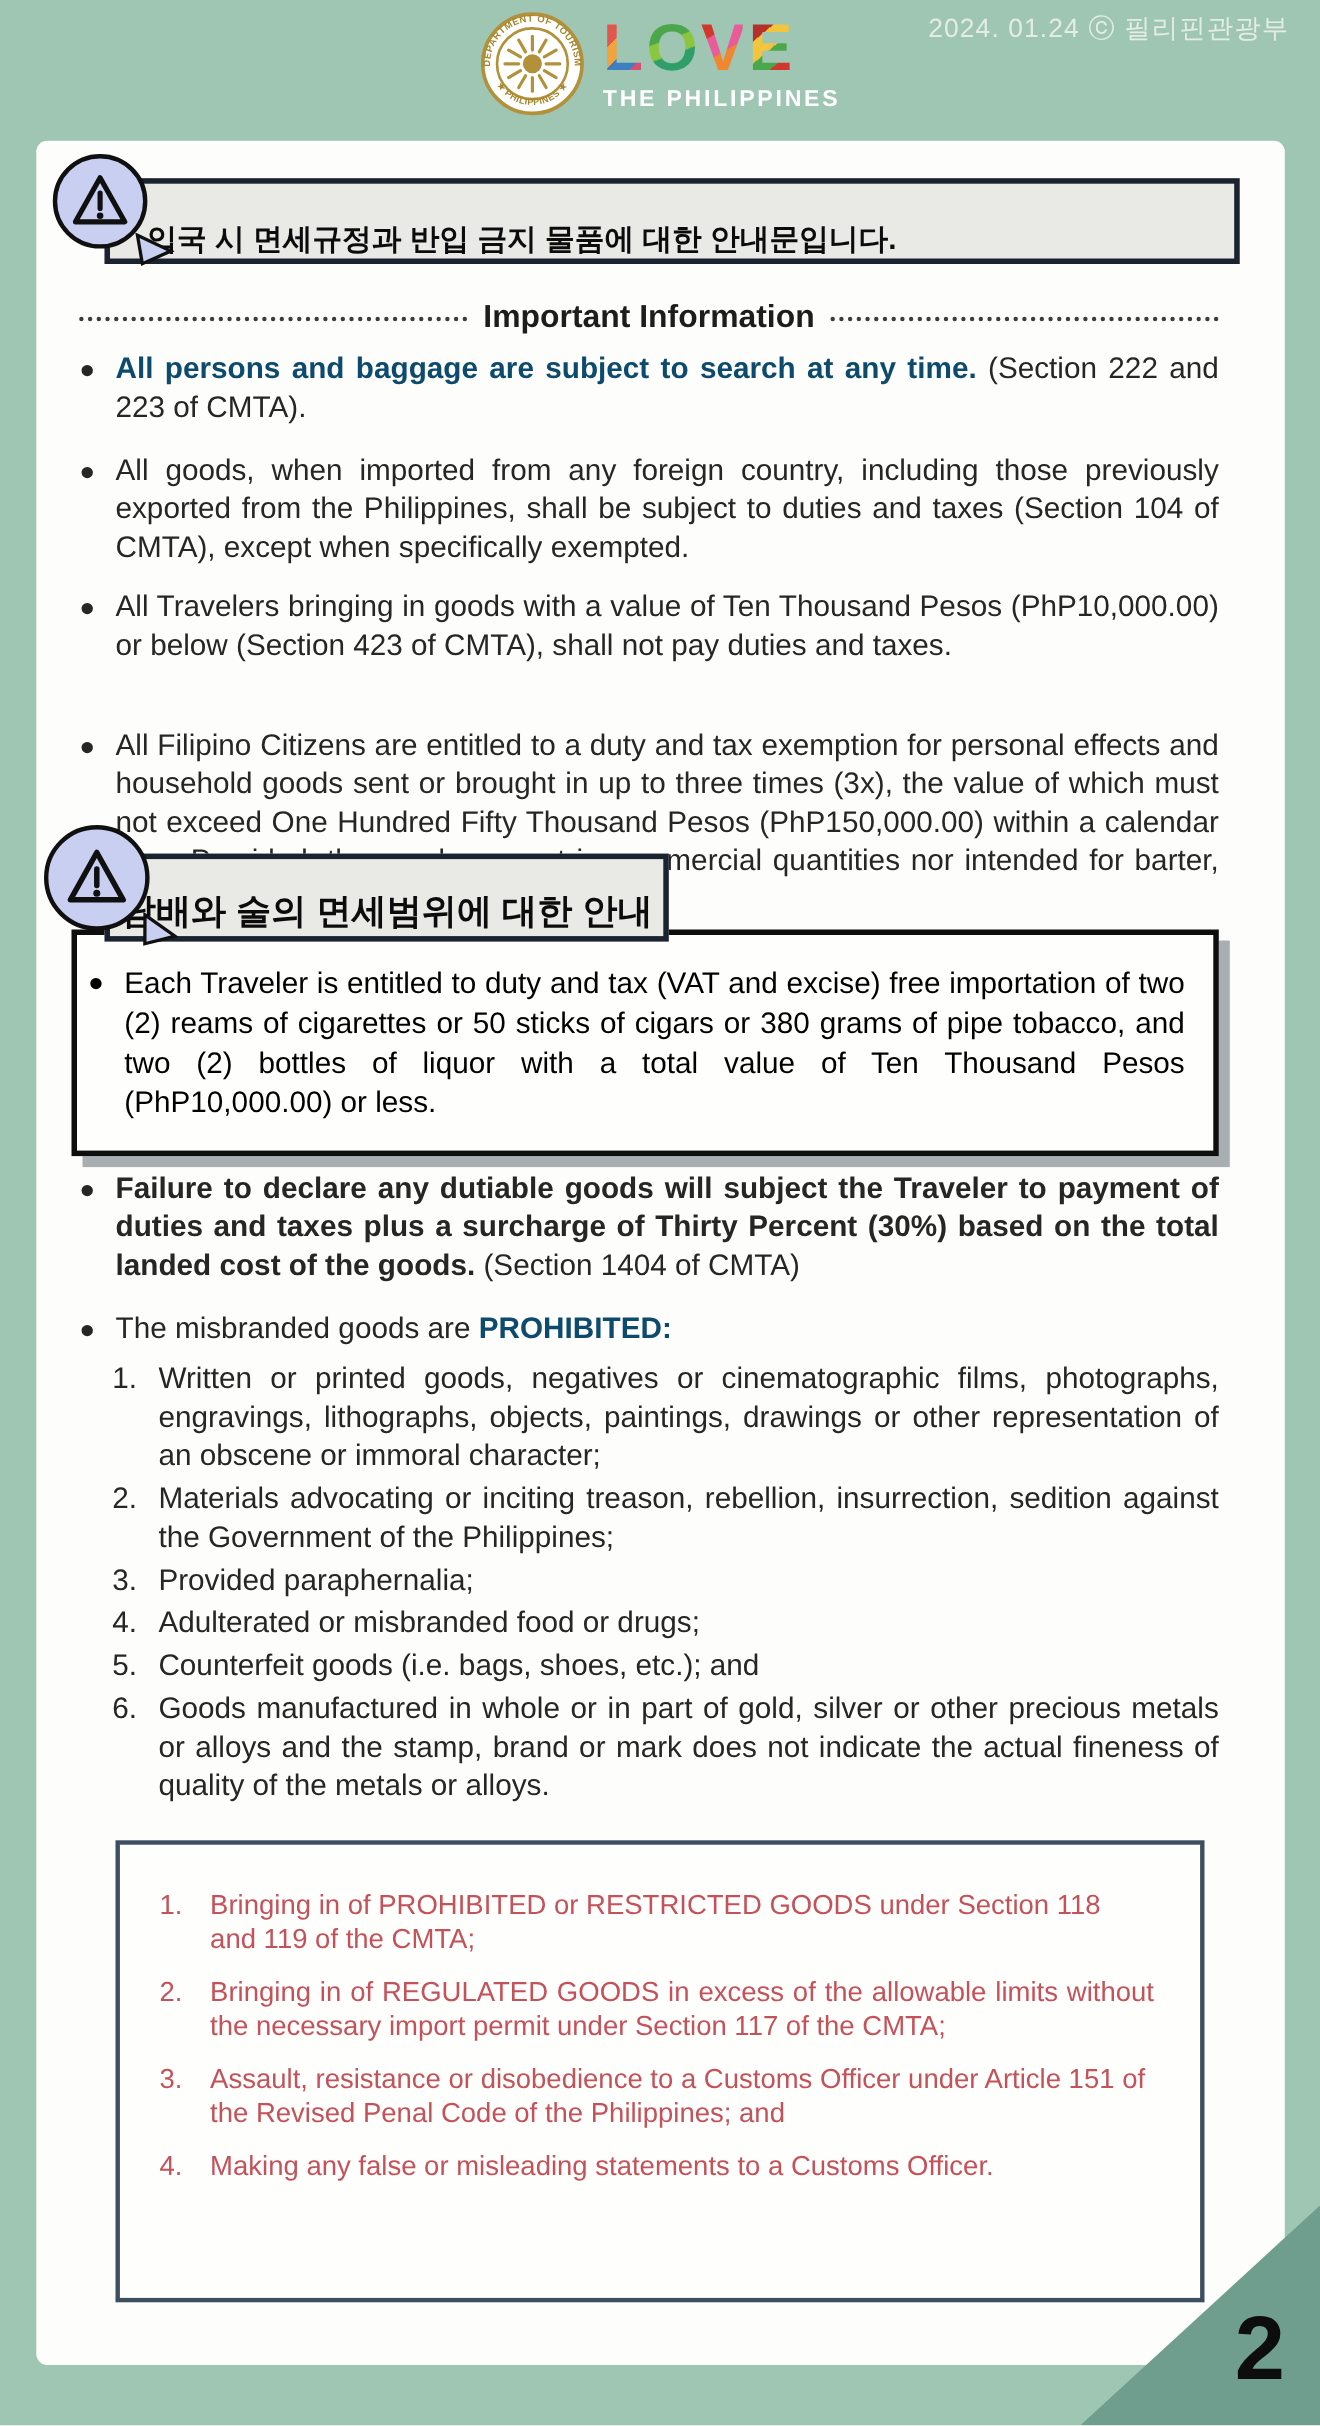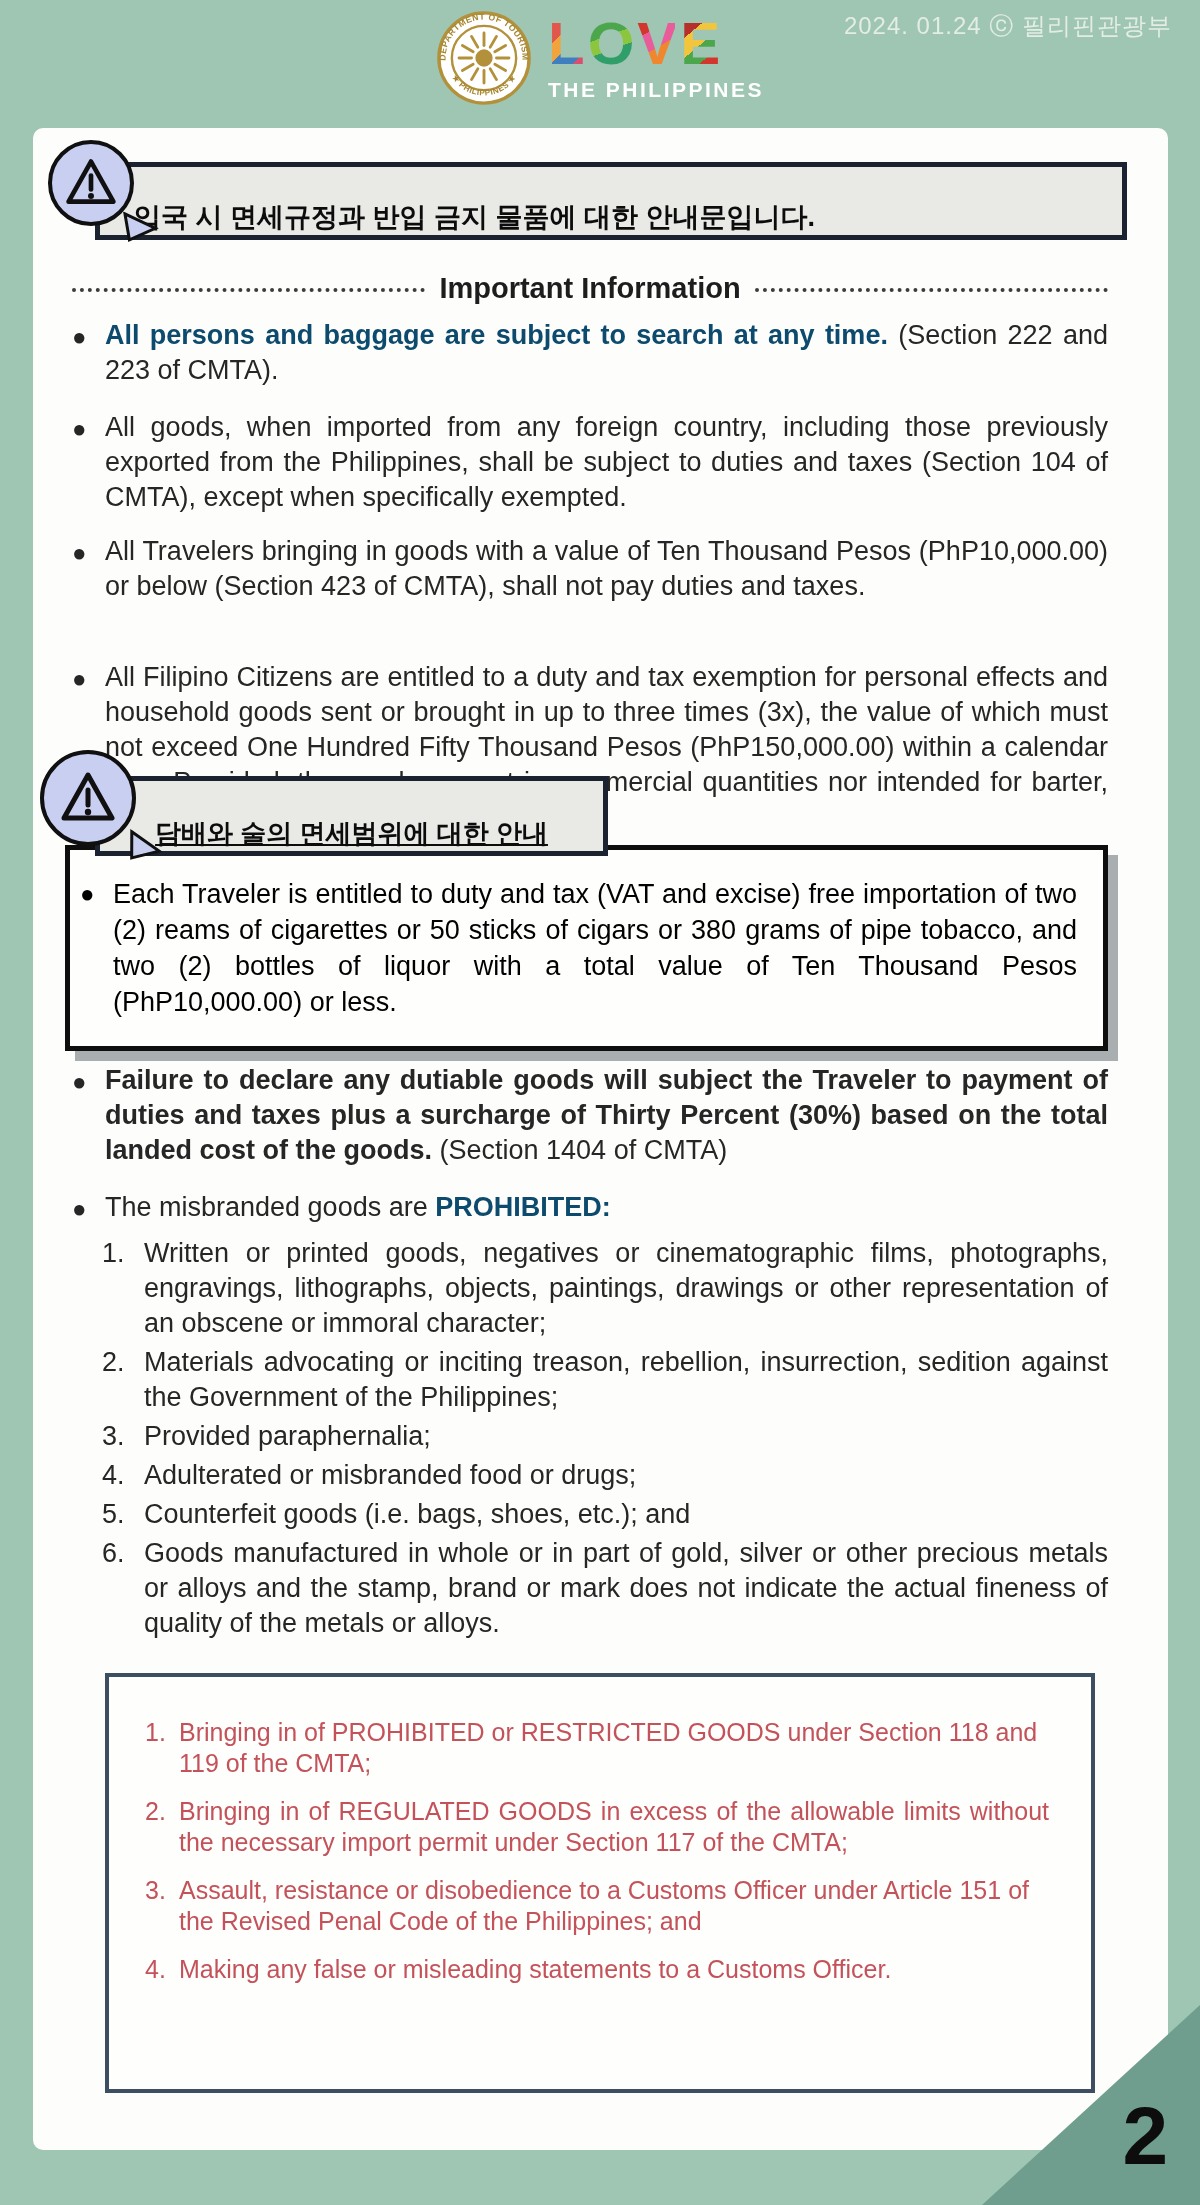--- a/index.html
+++ b/index.html
@@ -30,21 +30,21 @@
   .c-circle{position:absolute;border-radius:50%;background:#c8cff1;border:4px solid #101010;
             display:flex;align-items:center;justify-content:center;z-index:40;box-sizing:border-box;}
   .c-tail{position:absolute;z-index:35;}
 
   .callout1-box{left:62px;top:34px;width:1032px;height:78px;padding-left:34px;}
   .callout1-box .k-text{font-size:27px;}
   .callout1-circle{left:15px;top:12px;width:86px;height:86px;}
   .callout1-tail{left:86px;top:86px;transform:rotate(8deg);}
 
   .callout2-box{left:62px;top:648px;width:513px;height:80px;justify-content:center;}
-  .callout2-box .k-text{font-size:26px;text-decoration:underline;}
+  .callout2-box .k-text{font-size:32px;}
   .callout2-circle{left:7px;top:622px;width:96px;height:96px;}
   .callout2-tail{left:90px;top:706px;transform:rotate(18deg);}
 
   
   .doc{position:absolute;left:39px;top:0;width:1036px;color:#262626;}
   .title-row{position:absolute;left:0;top:144px;width:100%;display:flex;align-items:center;gap:14px;}
   .title-row .dots{flex:1;height:0;border-top:4px dotted #3c3c3c;margin-top:2px;}
   .doc-title{font-size:29px;font-weight:700;color:#1d1d1d;white-space:nowrap;}
 
   .para{position:absolute;display:flex;font-size:27px;line-height:35px;}
@@ -74,21 +74,21 @@
   .pl-item{display:flex;font-size:27px;line-height:35px;margin-bottom:4px;}
   .pl-item .num{width:42px;flex:0 0 42px;}
   .pl-item .ptext{flex:1;text-align:justify;}
 
   
   .wbox{position:absolute;left:72px;top:1545px;width:990px;height:420px;box-sizing:border-box;
         background:#fefefc;border:4px solid #3d4e63;padding:40px 42px 10px 36px;}
   .w-head{font-size:25px;line-height:32px;font-style:italic;color:#c0424d;font-weight:700;margin-bottom:20px;}
   .w-item{display:flex;font-size:25px;line-height:31px;color:#c4525a;margin-bottom:17px;font-weight:400;}
   .w-item .num{width:34px;flex:0 0 34px;}
-  .w-item .ptext{flex:1;}
+  .w-item .ptext{flex:1;margin-left:12px;}
   .w-item.justify .ptext{text-align:justify;}
 
   
   .corner{position:absolute;right:0;bottom:0;width:218px;height:200px;z-index:50;}
   .pagenum{position:absolute;right:32px;bottom:28px;z-index:60;font-size:82px;font-weight:700;color:#0d0d0d;line-height:1;}
 </style>
 </head>
 <body>
 
 <div id="page">

